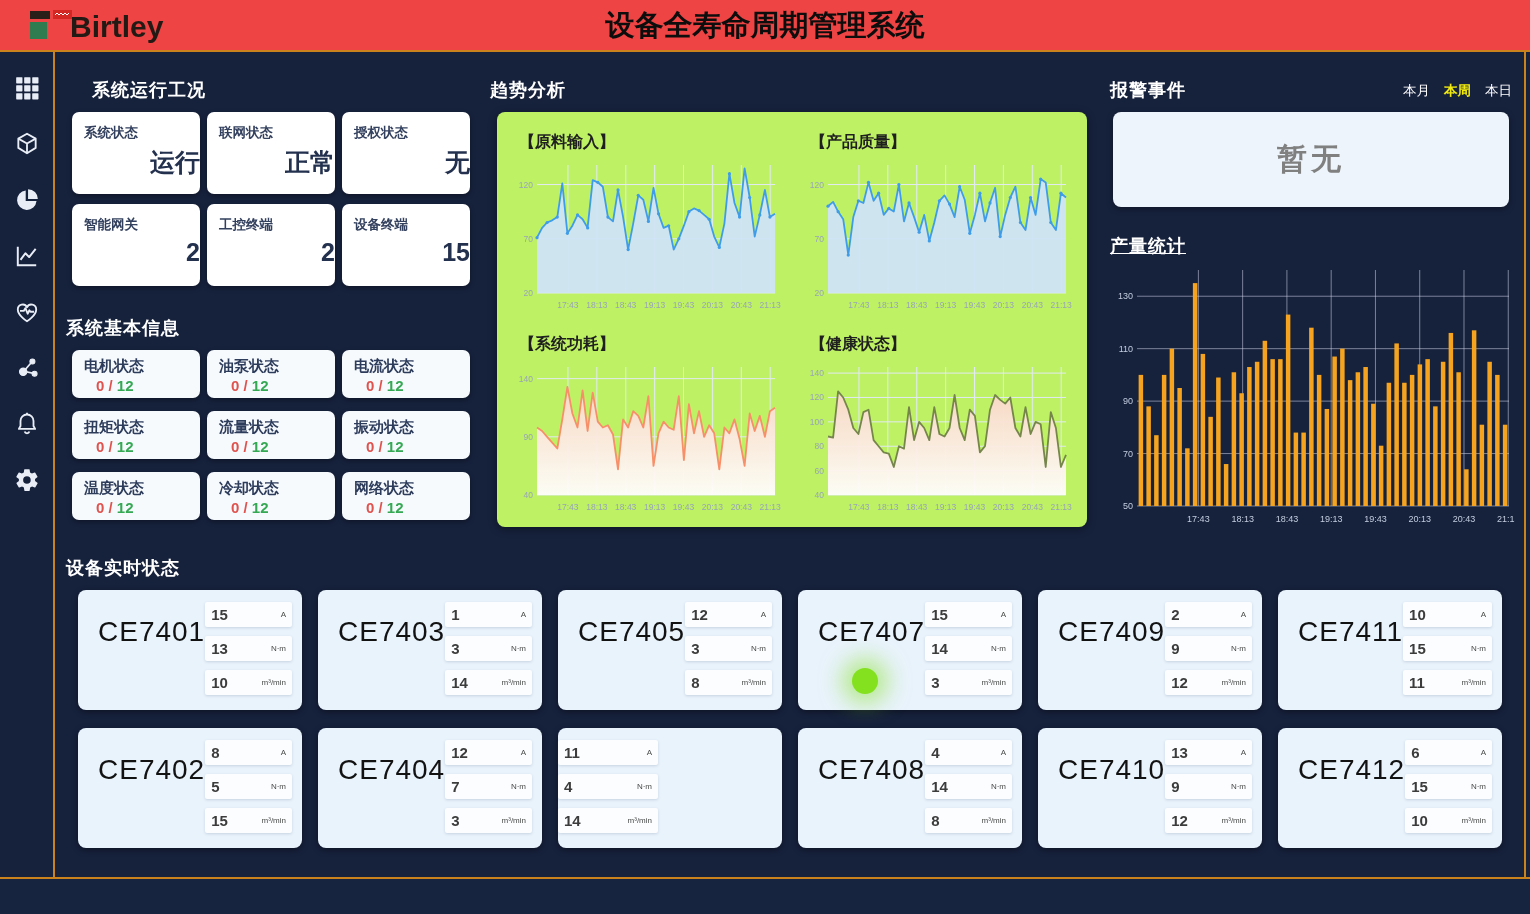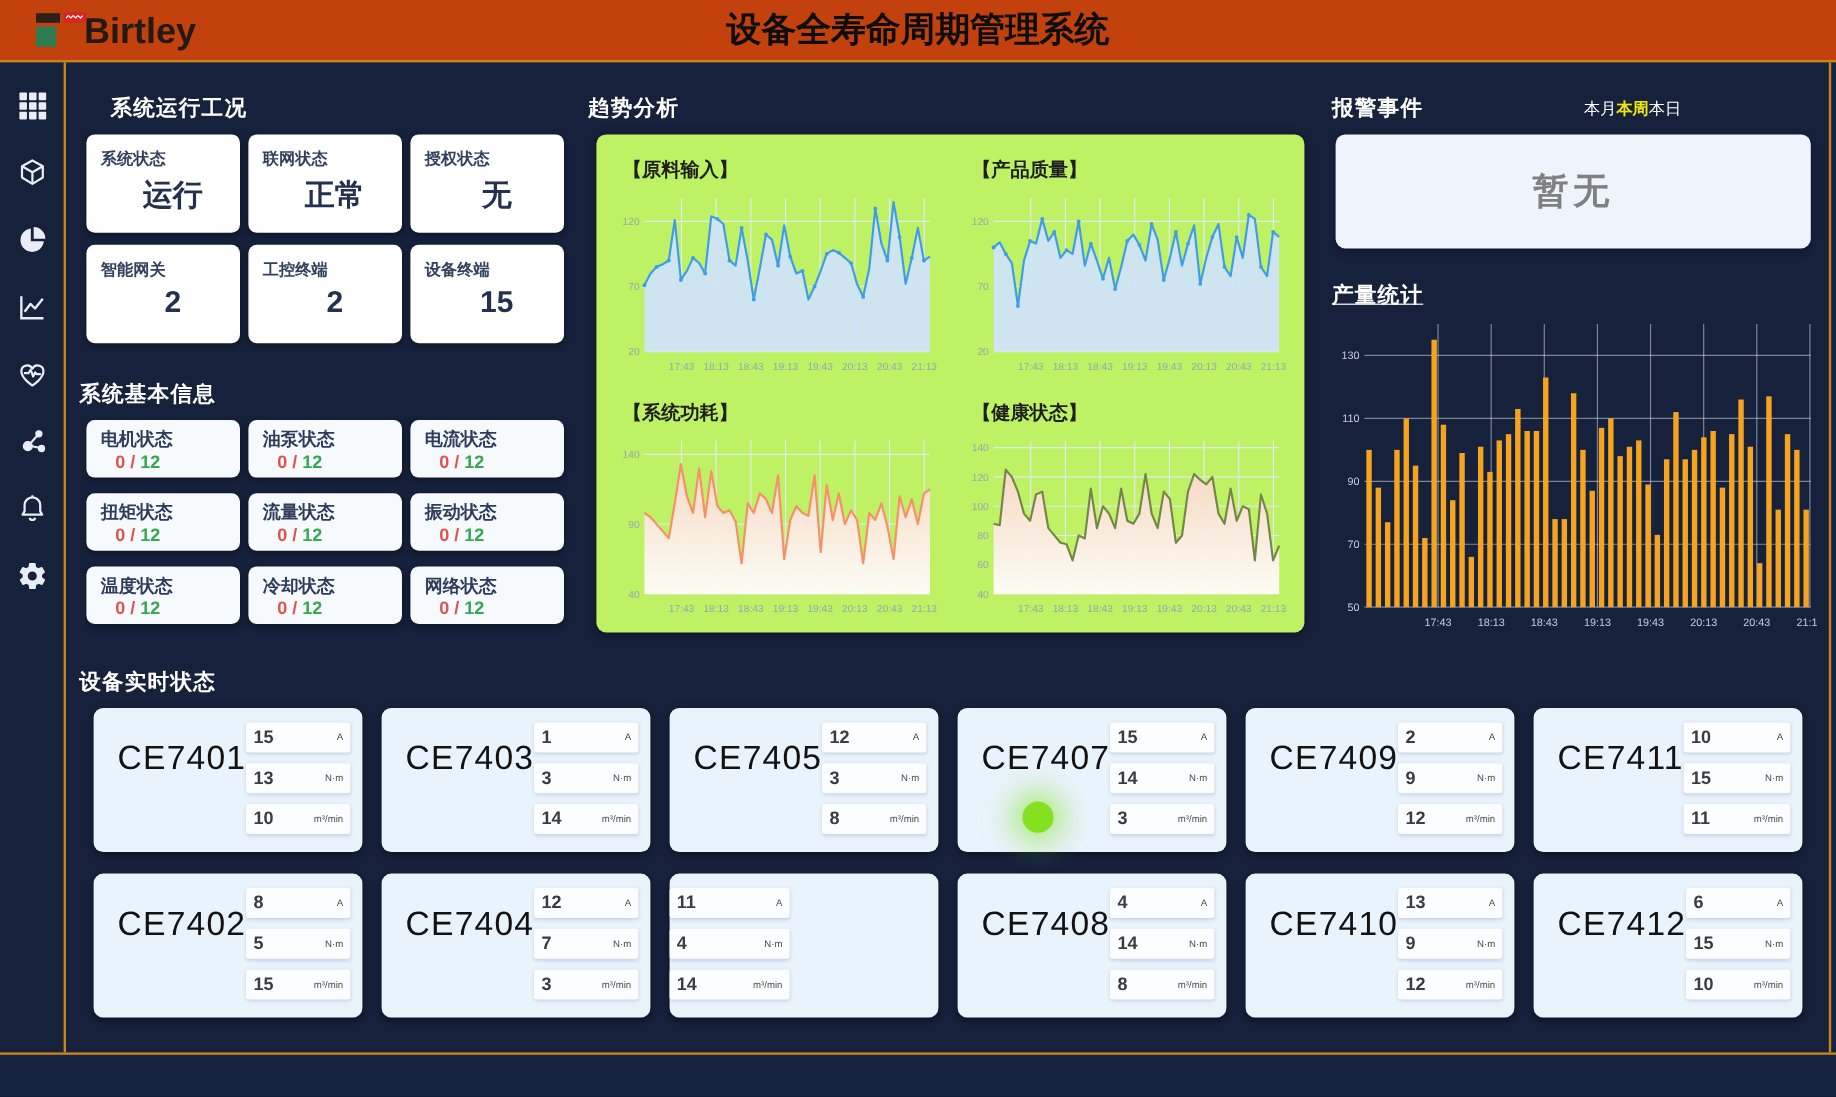--- a/index.html
+++ b/index.html
@@ -1,19 +1,19 @@
 <!DOCTYPE html>
 <html><head>
 <meta charset="utf-8">
 <style>
   html,body{margin:0;padding:0;background:#0d1730;font-family:"Liberation Sans","DejaVu Sans",sans-serif;}
   .stage{position:relative;width:1530px;height:914px;background:#16213c;overflow:hidden;}
 
   
-  .header{position:absolute;left:0;top:0;width:1530px;height:50px;background:#c2410c;display:flex;align-items:center;text-decoration:underline;}
+  .header{position:absolute;left:0;top:0;width:1530px;height:50px;background:#ef4444;display:flex;align-items:center;text-decoration:underline;}
   .logo{position:absolute;left:30px;top:5px;display:flex;align-items:flex-end;}
   .logo-marks{position:relative;width:38px;height:40px;margin-right:2px;}
   .lm-dark{position:absolute;left:0;top:6px;width:20px;height:8px;background:#2a2019;}
   .lm-red{position:absolute;left:23px;top:5px;width:19px;height:9px;background:#d42623;}
   .lm-red svg{position:absolute;left:1px;top:1px;}
   .lm-green{position:absolute;left:0;top:17px;width:17px;height:17px;background:#2e7c4f;}
   .logo-text{font-size:30px;font-weight:bold;color:#231a15;letter-spacing:0px;line-height:36px;}
   .page-title{position:absolute;left:0;right:0;text-align:center;font-size:29px;font-weight:bold;color:#0d0d0d;margin:0;line-height:50px;}
 
   
@@ -29,37 +29,37 @@
   .side-icon{width:27px;height:27px;display:flex;align-items:center;justify-content:center;cursor:pointer;}
   .side-icon svg{width:26px;height:26px;}
 
   
   .sec-title{position:absolute;color:#ffffff;font-size:18px;font-weight:bold;letter-spacing:1px;}
 
   
   .status-grid{position:absolute;left:72px;top:112px;width:398px;display:grid;grid-template-columns:repeat(3,128px);grid-column-gap:7px;grid-row-gap:10px;}
   .status-card{height:82px;background:#ffffff;border-radius:7px;box-shadow:0 2px 5px rgba(0,0,0,.35);}
   .status-card .lbl{padding:12px 0 0 12px;font-size:13.5px;font-weight:bold;color:#33405e;}
-  .status-card .val{text-align:center;margin-top:4px;font-size:25px;font-weight:bold;color:#23304e;padding-left:16px;}
+  .status-card .val{text-align:right;margin-top:4px;font-size:25px;font-weight:bold;color:#23304e;padding-left:16px;}
 
   .info-grid{position:absolute;left:72px;top:350px;width:398px;display:grid;grid-template-columns:repeat(3,128px);grid-column-gap:7px;grid-row-gap:13px;}
   .info-card{height:48px;background:#f6fafd;border-radius:7px;box-shadow:0 2px 5px rgba(0,0,0,.35);}
   .info-card .lbl{padding:7px 0 0 12px;font-size:15px;font-weight:bold;color:#2e3c5c;}
   .info-card .cnt{padding:1px 0 0 24px;font-size:15px;font-weight:bold;}
   .info-card .red{color:#e0524e;}
   .info-card .grn{color:#35a854;}
 
   
   .trend-card{position:absolute;left:497px;top:112px;width:590px;height:415px;background:#bef264;border-radius:8px;box-shadow:0 2px 8px rgba(0,0,0,.4);display:grid;grid-template-columns:1fr 1fr;grid-template-rows:1fr 1fr;padding:6px 4px;box-sizing:border-box;}
   .trend-cell{position:relative;padding:8px 6px 0 10px;}
   .trend-cell .ct{font-size:16px;font-weight:bold;color:#1f1f1f;padding:6px 0 2px 8px;}
   .trend-cell svg{display:block;width:272px;height:160px;}
 
   
-  .alarm-tabs{position:absolute;left:1320px;top:82px;width:192px;text-align:right;font-size:13.5px;color:#ffffff;display:flex;}
+  .alarm-tabs{position:absolute;left:1320px;top:82px;width:192px;text-align:right;font-size:13.5px;color:#ffffff;display:flex;justify-content:flex-end;gap:14px;}
   .alarm-tabs .tab{cursor:pointer;}
   .alarm-tabs .tab.active{color:#f2ea0c;font-weight:bold;}
   .alarm-empty{position:absolute;left:1113px;top:112px;width:396px;height:95px;background:#edf4fb;border-radius:8px;display:flex;align-items:center;justify-content:center;box-shadow:0 2px 6px rgba(0,0,0,.35);}
   .alarm-empty .txt{font-size:30px;font-weight:bold;color:#808080;letter-spacing:4px;}
 
   .prod-chart{position:absolute;left:1111px;top:258px;width:404px;height:272px;}
   .prod-chart svg{width:404px;height:272px;display:block;}
 
   
   .device-grid{position:absolute;left:78px;top:590px;width:1196px;display:grid;grid-template-columns:repeat(6,224px);grid-column-gap:16px;grid-row-gap:18px;}

